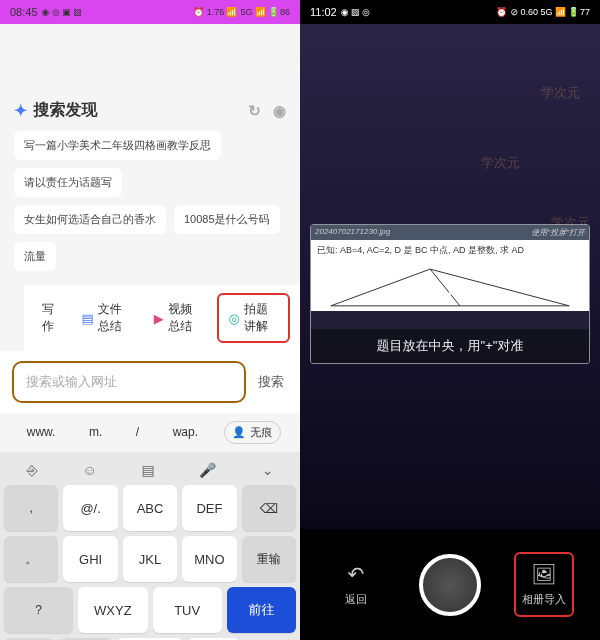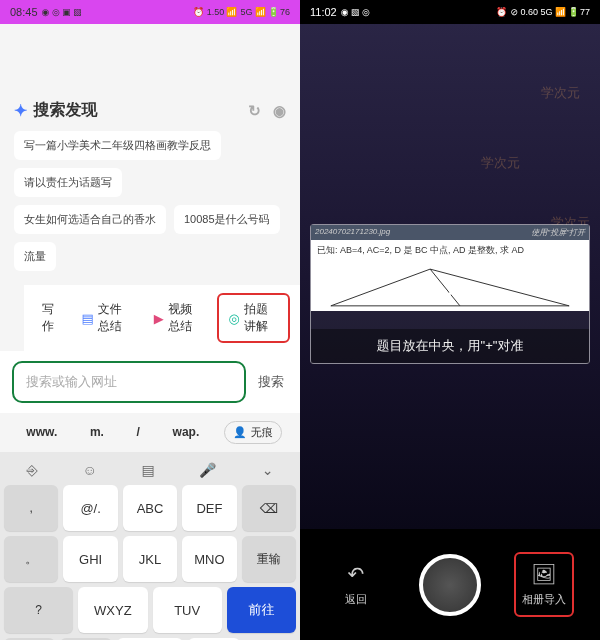--- a/index.html
+++ b/index.html
@@ -18,25 +18,25 @@
   .discover-icons { margin-left: auto; display: flex; gap: 12px; color: #aaa; font-size: 15px; }
   .chips { display: flex; gap: 8px; flex-wrap: wrap; margin-bottom: 8px; overflow: hidden; text-align: right; }
   .chip { background: #fff; border-radius: 6px; padding: 7px 10px; font-size: 11px; color: #444; white-space: nowrap; flex-shrink: 0; }
 
   .tools { display: flex; gap: 6px; padding: 8px 10px; background: #fff; align-items: center; margin-left: 24px; }
   .tool { display: flex; align-items: center; gap: 4px; font-size: 12px; color: #333; padding: 6px 8px; }
   .tool .ico { width: 16px; height: 16px; display: flex; align-items: center; justify-content: center; font-size: 13px; }
   .tool.highlight { border: 2px solid #e03030; border-radius: 6px; padding: 6px 10px; }
 
   .search-row { display: flex; gap: 8px; padding: 10px 12px; background: #fff; align-items: center; }
-  .search-box { flex: 1; background: #fff; border: 2px solid #15803d; border-radius: 10px; padding: 10px 12px; font-size: 13px; color: #aaa; }
+  .search-box { flex: 1; background: #fff; border: 2px solid #a16207; border-radius: 10px; padding: 10px 12px; font-size: 13px; color: #aaa; }
   .search-btn { font-size: 13px; color: #555; padding: 0 4px; }
 
   .quick-row { display: flex; justify-content: space-around; padding: 8px 10px; font-size: 12px; color: #333; background: #f5f5f5; }
-  .quick-item { padding: 4px 8px; font-weight: bold; }
+  .quick-item { padding: 4px 8px; }
   .incognito { display: flex; align-items: center; gap: 4px; border: 1px solid #ccc; border-radius: 12px; padding: 3px 8px; font-size: 11px; }
 
   .keyboard { background: #e8e8e8; padding: 6px 4px; }
   .kb-top { display: flex; justify-content: space-around; padding: 4px 0 6px; color: #666; font-size: 14px; }
   .kb-rows { display: flex; flex-direction: column; gap: 5px; }
   .kb-row { display: flex; gap: 5px; }
   .key { flex: 1; background: #fff; border-radius: 6px; height: 46px; display: flex; align-items: center; justify-content: center; font-size: 13px; color: #333; box-shadow: 0 1px 1px rgba(0,0,0,0.1); }
   .key.sm { font-size: 12px; }
   .key.blue { background: #1d4ed8; color: #fff; font-size: 13px; }
   .key.wide { flex: 1.3; }
@@ -62,21 +62,21 @@
   .shutter { width: 62px; height: 62px; border: 4px solid #fff; border-radius: 50%; background: radial-gradient(circle, #555 0%, #333 100%); }
   .cam-btn.highlight { border: 2px solid #e03030; border-radius: 6px; padding: 8px 6px; }
 </style>
 </head>
 <body>
 
 <div class="phone phone-left">
   <div class="status-bar">
     <span>08:45</span>
     <span style="font-size:9px;margin-left:4px;">◉ ◎ ▣ ▧</span>
-    <span class="status-right" style="margin-left:auto">⏰ 1.50 📶 5G 📶 🔋76</span>
+    <span class="status-right" style="margin-left:auto">⏰ 1.76 📶 5G 📶 🔋86</span>
   </div>
 
   <div style="height:66px;"></div>
 
   <div class="discover">
     <div class="discover-head">
       <span class="sparkle">✦</span>
       <span>搜索发现</span>
       <span class="discover-icons">
         <span>↻</span>

